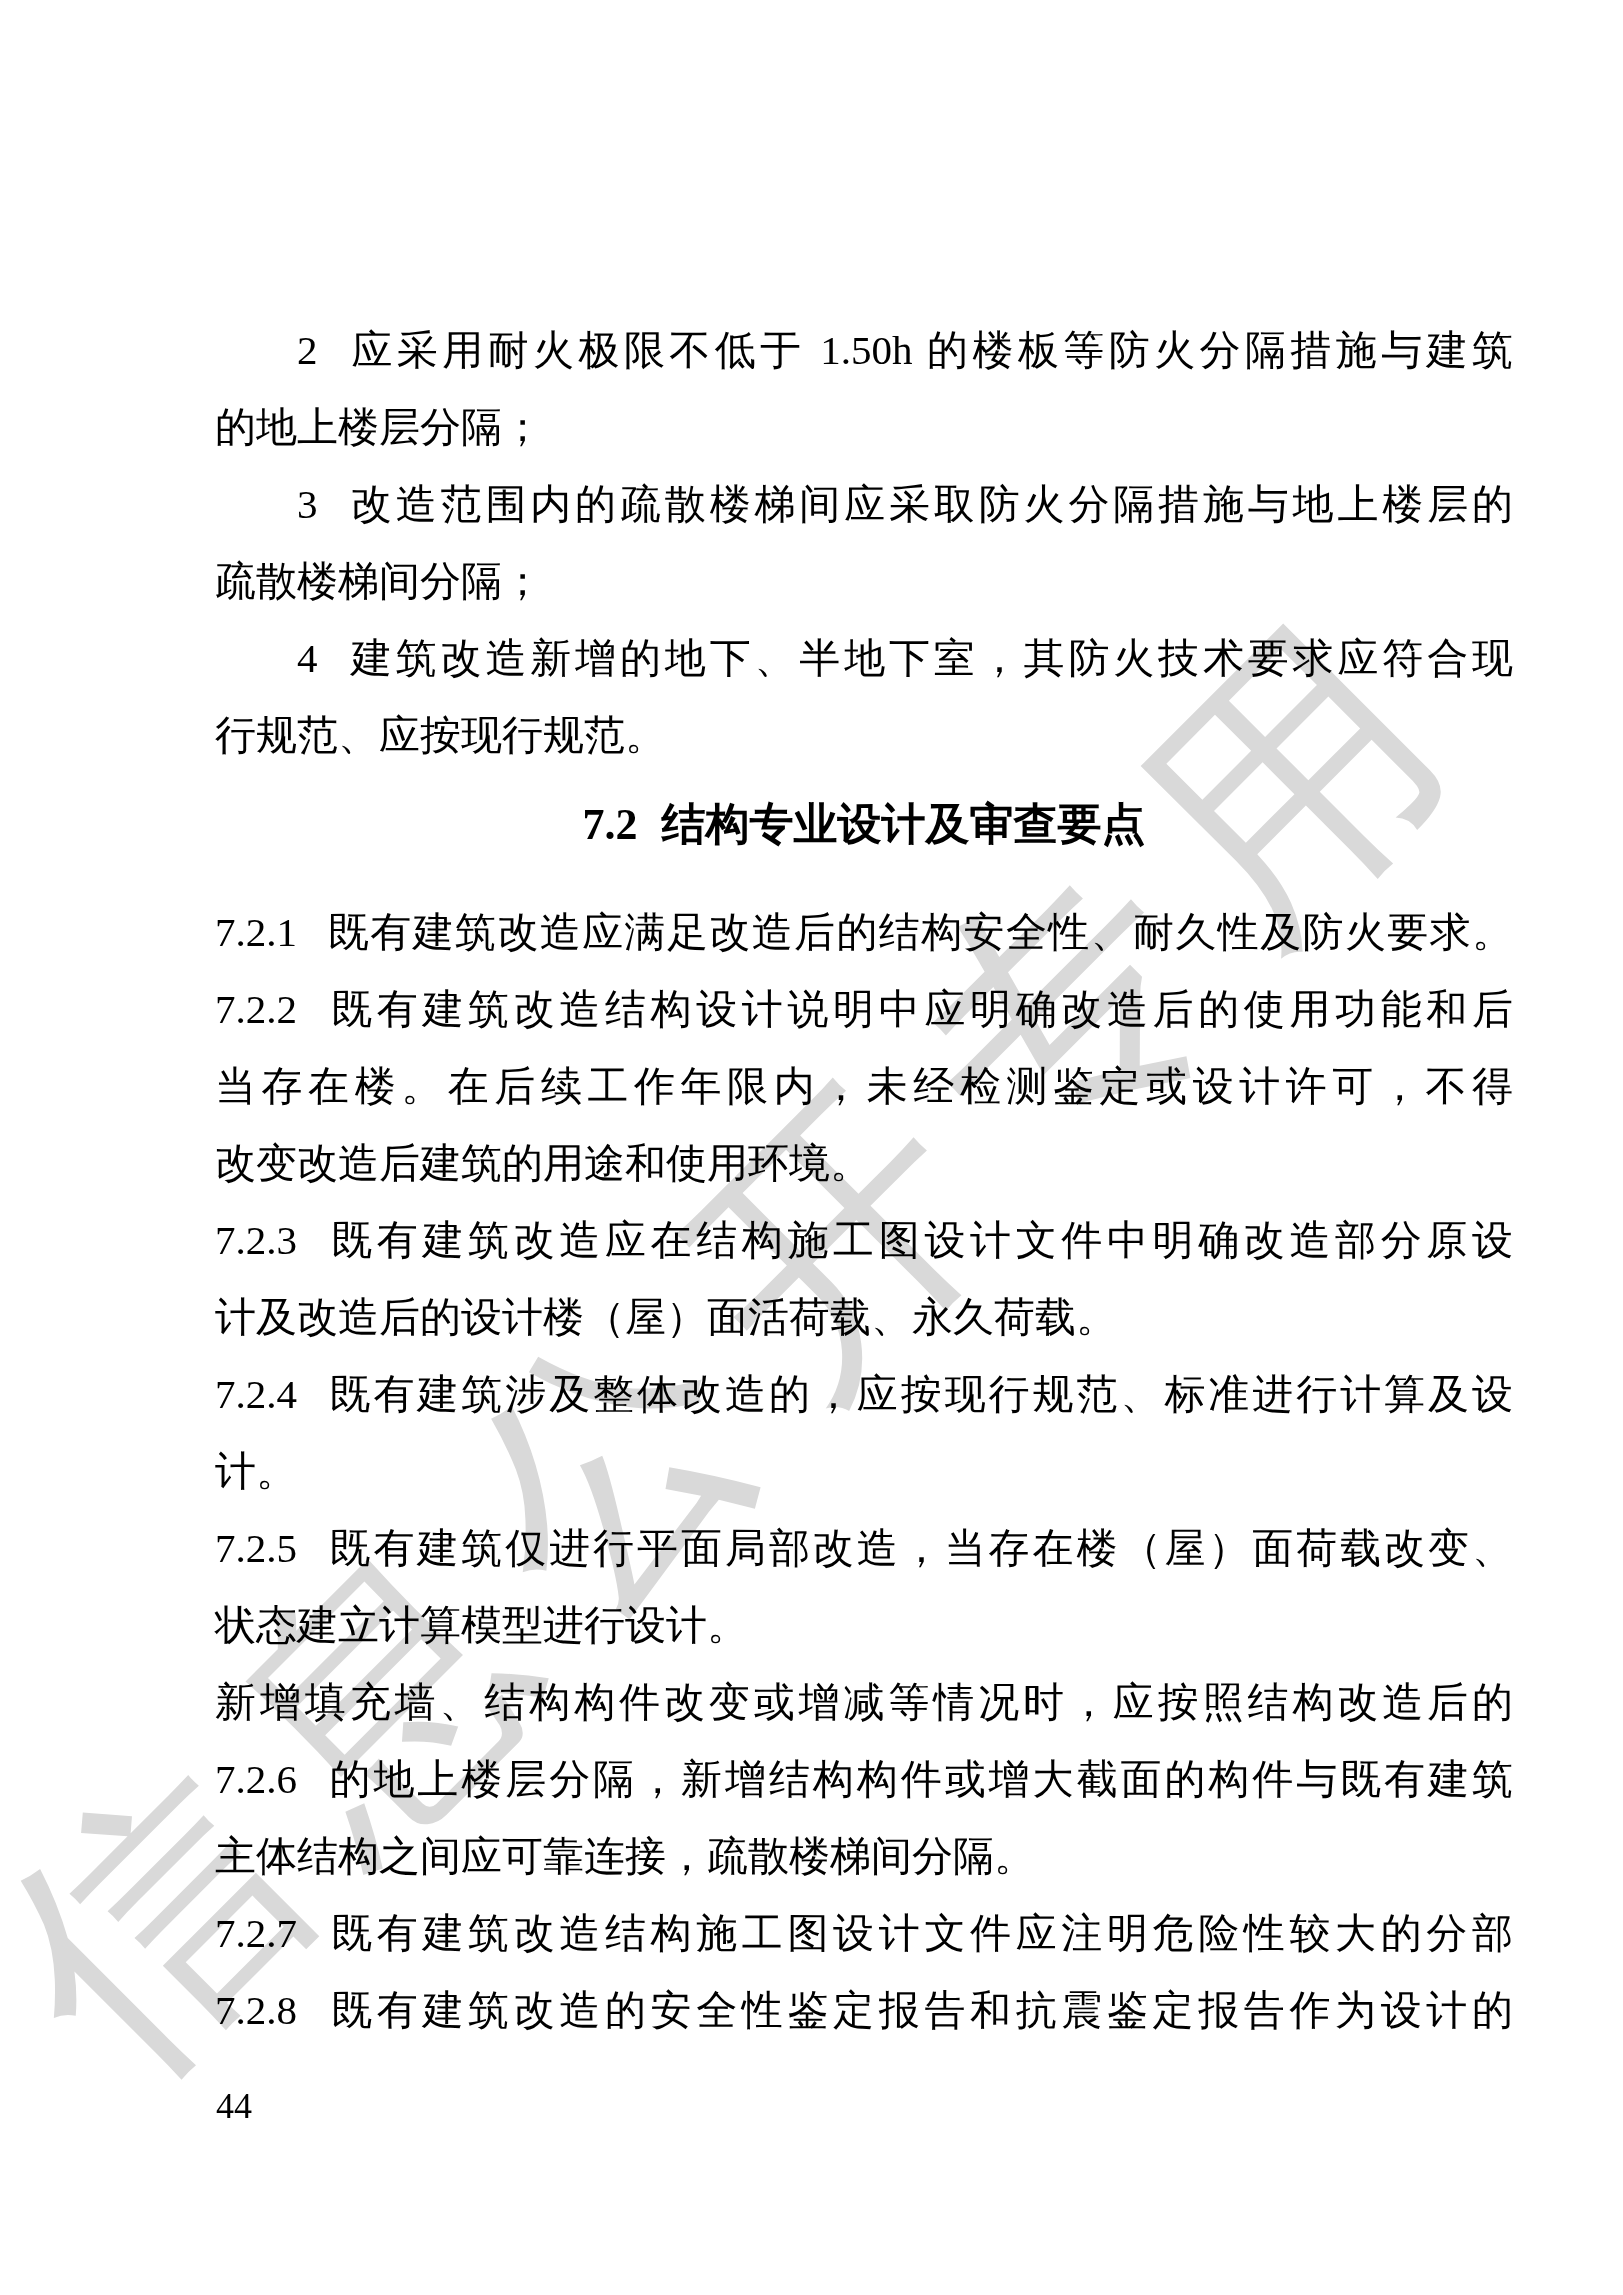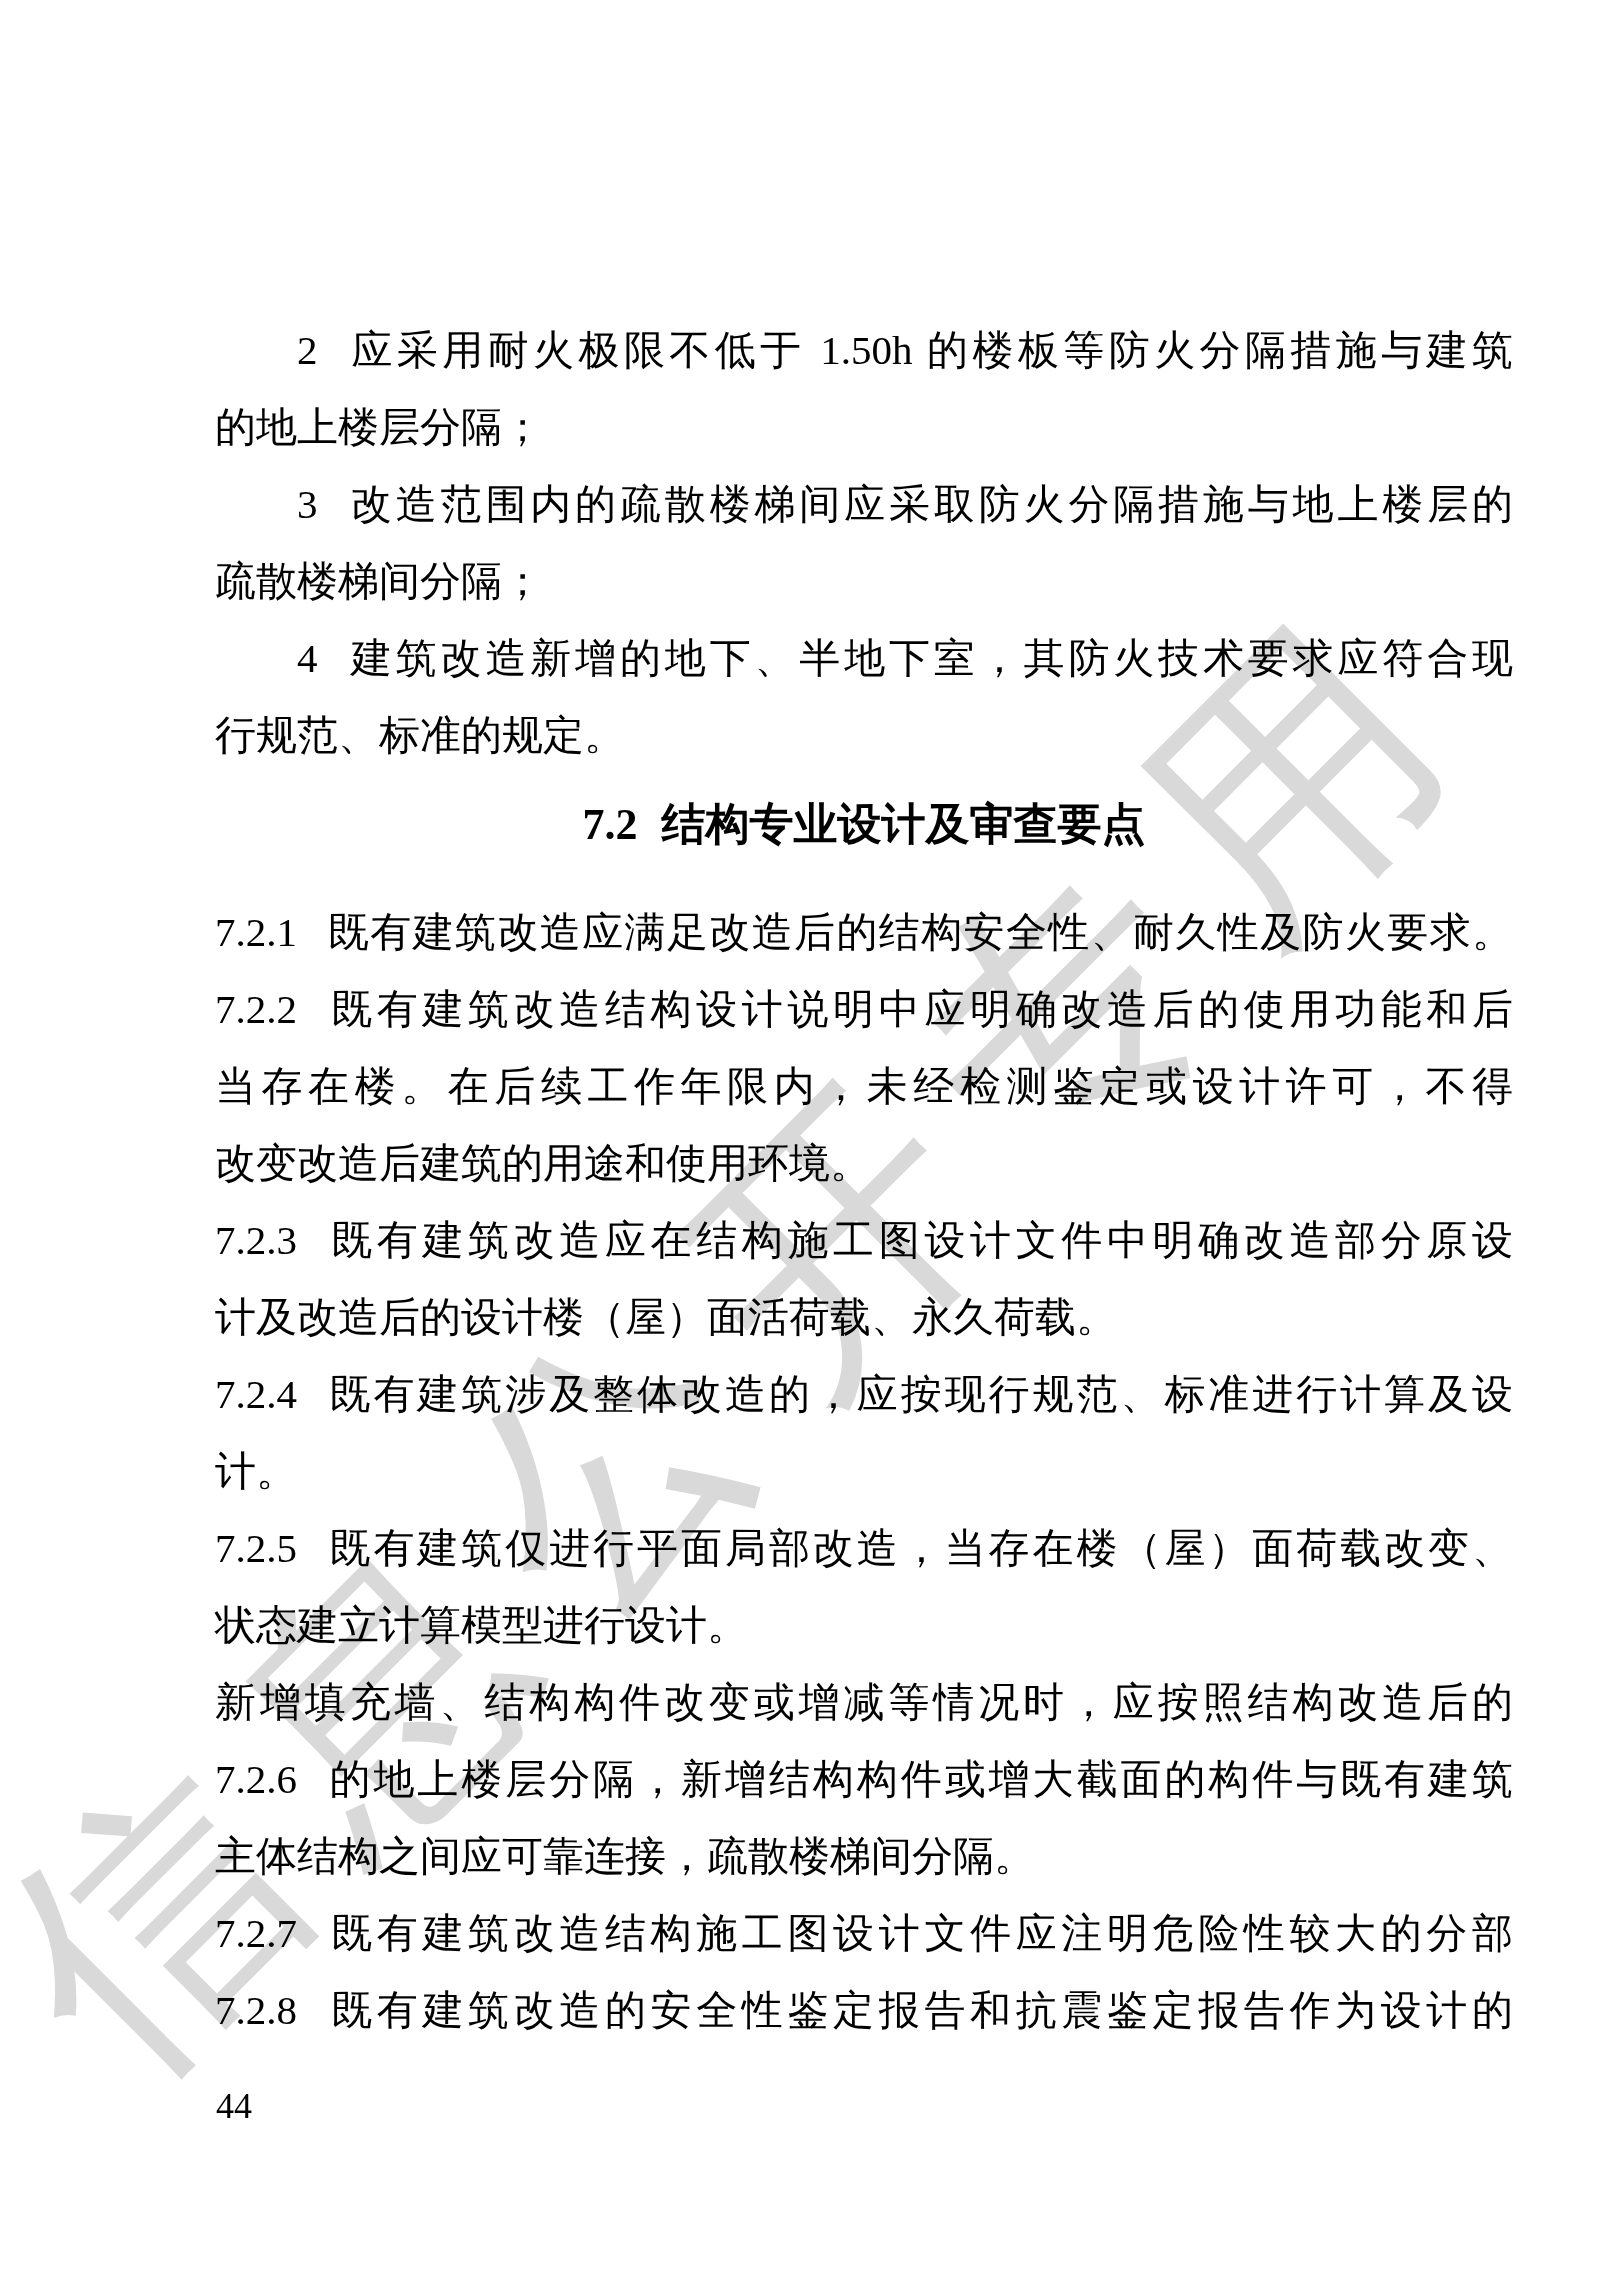--- a/index.html
+++ b/index.html
@@ -73,21 +73,21 @@
       <div class="line">的地上楼层分隔；</div>
     </div>
 
     <div>
       <div class="line j indent"><span class="num">3</span><span>改造范围内的疏散楼梯间应采取防火分隔措施与地上楼层的</span></div>
       <div class="line">疏散楼梯间分隔；</div>
     </div>
 
     <div>
       <div class="line j indent"><span class="num">4</span><span>建筑改造新增的地下、半地下室，其防火技术要求应符合现</span></div>
-      <div class="line">行规范、标准的规定。</div>
+      <div class="line">行规范、应按现行规范。</div>
     </div>
 
     <div class="heading"><span class="h-num">7.2</span><span>结构专业设计及审查要点</span></div>
 
     <div>
       <div class="line j"><span class="num">7.2.1</span><span>既有建筑改造应满足改造后的结构安全性、耐久性及防火要求。</span></div>
     </div>
 
     <div>
       <div class="line j"><span class="num">7.2.2</span><span>既有建筑改造结构设计说明中应明确改造后的使用功能和后</span></div>

